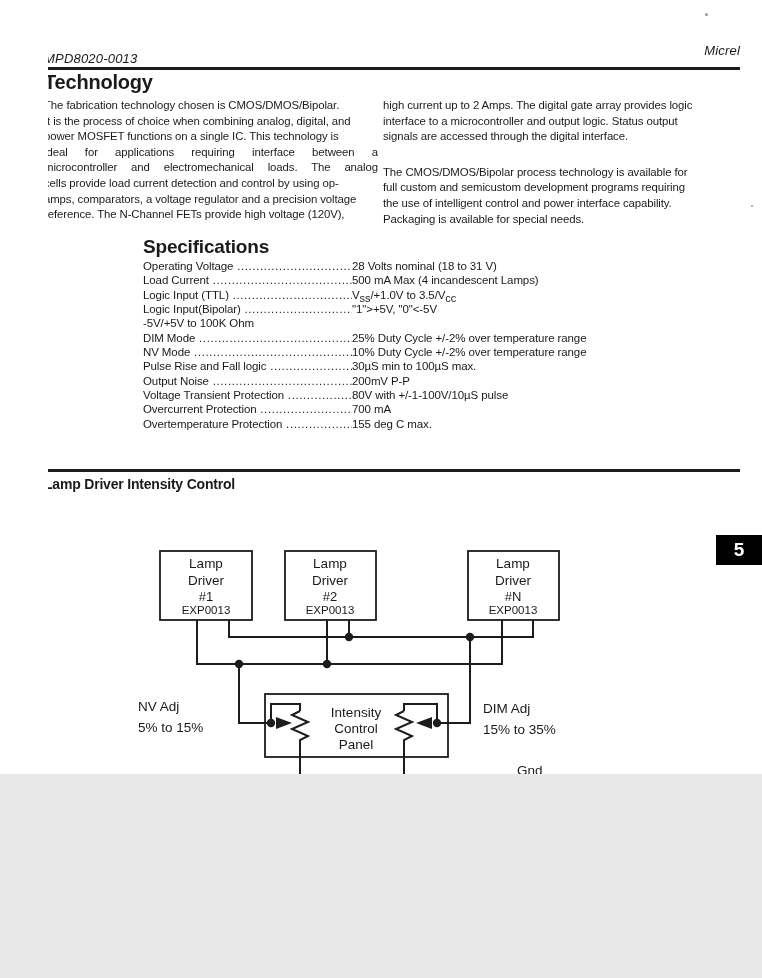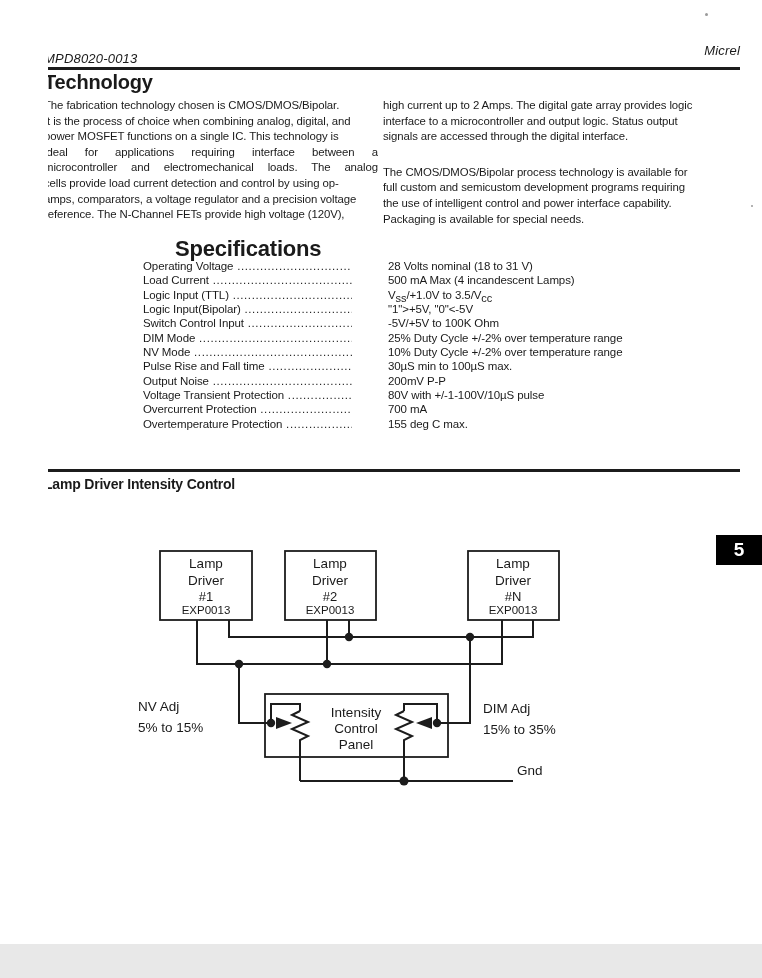--- a/index.html
+++ b/index.html
@@ -1,41 +1,41 @@
 <!DOCTYPE html>
 <html><head>
 <meta charset="utf-8">
 <style>
   * { margin:0; padding:0; box-sizing:border-box; }
   html,body { background:#e8e8e8; }
   .page {
-    position:relative; width:762px; height:944px; margin:0 auto;
+    position:relative; width:762px; height:774px; margin:0 auto;
     background:#ffffff; overflow:hidden;
     font-family:"Liberation Sans", sans-serif; color:#1a1a1a;
   }
   .abs { position:absolute; }
   .ital { font-style:italic; }
   .rule { position:absolute; background:#1c1c1c; }
 
   
   .clipL { overflow:hidden; }
   .clipL > .inner { margin-left:-4px; }
 
   .doc-meta { font-size:13px; letter-spacing:0.2px; }
 
   h1.tech { font-size:20px; font-weight:bold; letter-spacing:-0.2px; }
   h2.lamp { font-size:14px; font-weight:bold; letter-spacing:-0.2px; }
-  h3.spec { font-size:22px; font-weight:bold; letter-spacing:-0.2px;margin-left:32px; }
+  h3.spec { font-size:19px; font-weight:bold; letter-spacing:-0.2px; }
 
   .body-col { font-size:11.4px; letter-spacing:-0.1px; line-height:15.6px; }
   .body-col .line { white-space:nowrap; }
   .body-col .line.spread { white-space:normal; text-align:justify; text-align-last:justify; }
 
   .spec-table { font-size:11.5px; line-height:14.35px; letter-spacing:-0.1px; width:480px; }
-  .spec-row { display:grid; grid-template-columns:209px auto;gap:36px; }
+  .spec-row { display:grid; grid-template-columns:209px auto; }
   .spec-lead { overflow:hidden; white-space:nowrap; }
   .spec-dots::after {
     content:" ..................................................................................";
     letter-spacing:0.6px;
   }
   .spec-value { white-space:nowrap; }
   .spec-value sub { font-size:11px; line-height:0;text-align:right; }
 
   .tab5 {
     position:absolute; right:0; top:535px; width:46px; height:30px;
@@ -107,33 +107,32 @@
     </div>
     <div class="spec-row">
       <div class="spec-lead"><span>Logic Input (TTL)</span><span class="spec-dots"></span></div>
       <div class="spec-value"><span>V</span><sub>ss</sub><span>/+1.0V to 3.5/V</span><sub>cc</sub></div>
     </div>
     <div class="spec-row">
       <div class="spec-lead"><span>Logic Input(Bipolar)</span><span class="spec-dots"></span></div>
       <div class="spec-value">"1"&gt;+5V, "0"&lt;-5V</div>
     </div>
     <div class="spec-row">
-      <div class="spec-lead"><span>Switch Control Input</span><span class="spec-dots"></span></div>
       <div class="spec-value">-5V/+5V to 100K Ohm</div>
     </div>
     <div class="spec-row">
       <div class="spec-lead"><span>DIM Mode</span><span class="spec-dots"></span></div>
       <div class="spec-value">25% Duty Cycle +/-2% over temperature range</div>
     </div>
     <div class="spec-row">
       <div class="spec-lead"><span>NV Mode</span><span class="spec-dots"></span></div>
       <div class="spec-value">10% Duty Cycle +/-2% over temperature range</div>
     </div>
     <div class="spec-row">
-      <div class="spec-lead"><span>Pulse Rise and Fall time</span><span class="spec-dots"></span></div>
+      <div class="spec-lead"><span>Pulse Rise and Fall logic</span><span class="spec-dots"></span></div>
       <div class="spec-value">30µS min to 100µS max.</div>
     </div>
     <div class="spec-row">
       <div class="spec-lead"><span>Output Noise</span><span class="spec-dots"></span></div>
       <div class="spec-value">200mV P-P</div>
     </div>
     <div class="spec-row">
       <div class="spec-lead"><span>Voltage Transient Protection</span><span class="spec-dots"></span></div>
       <div class="spec-value">80V with +/-1-100V/10µS pulse</div>
     </div>

